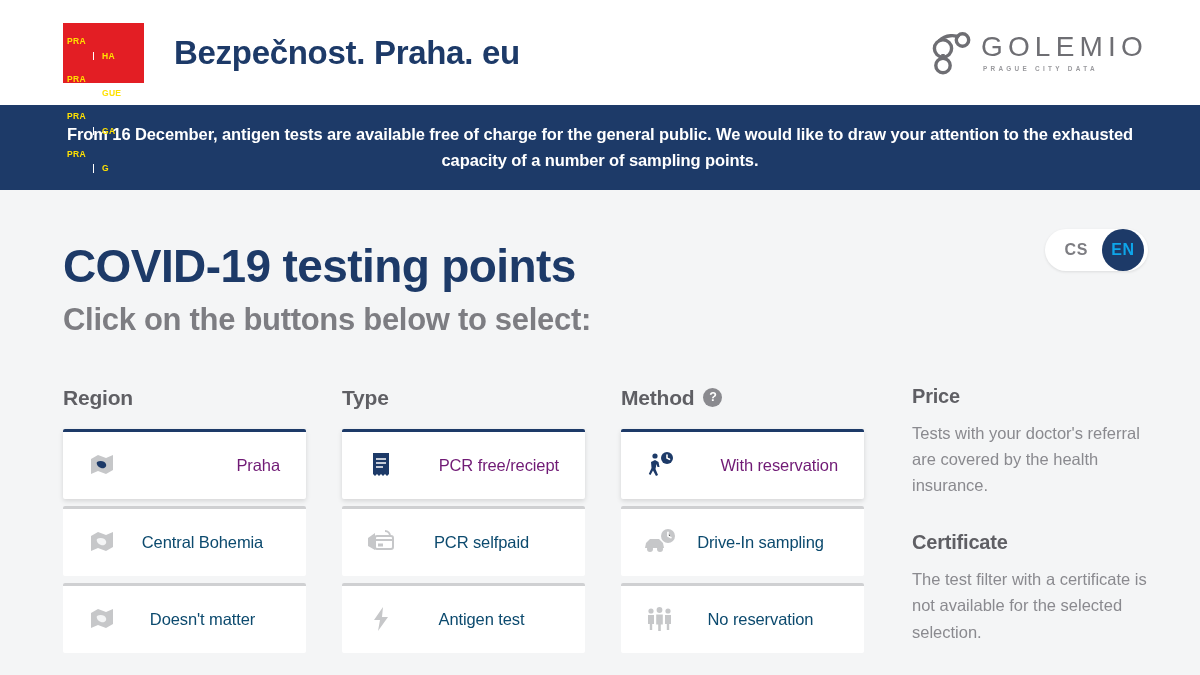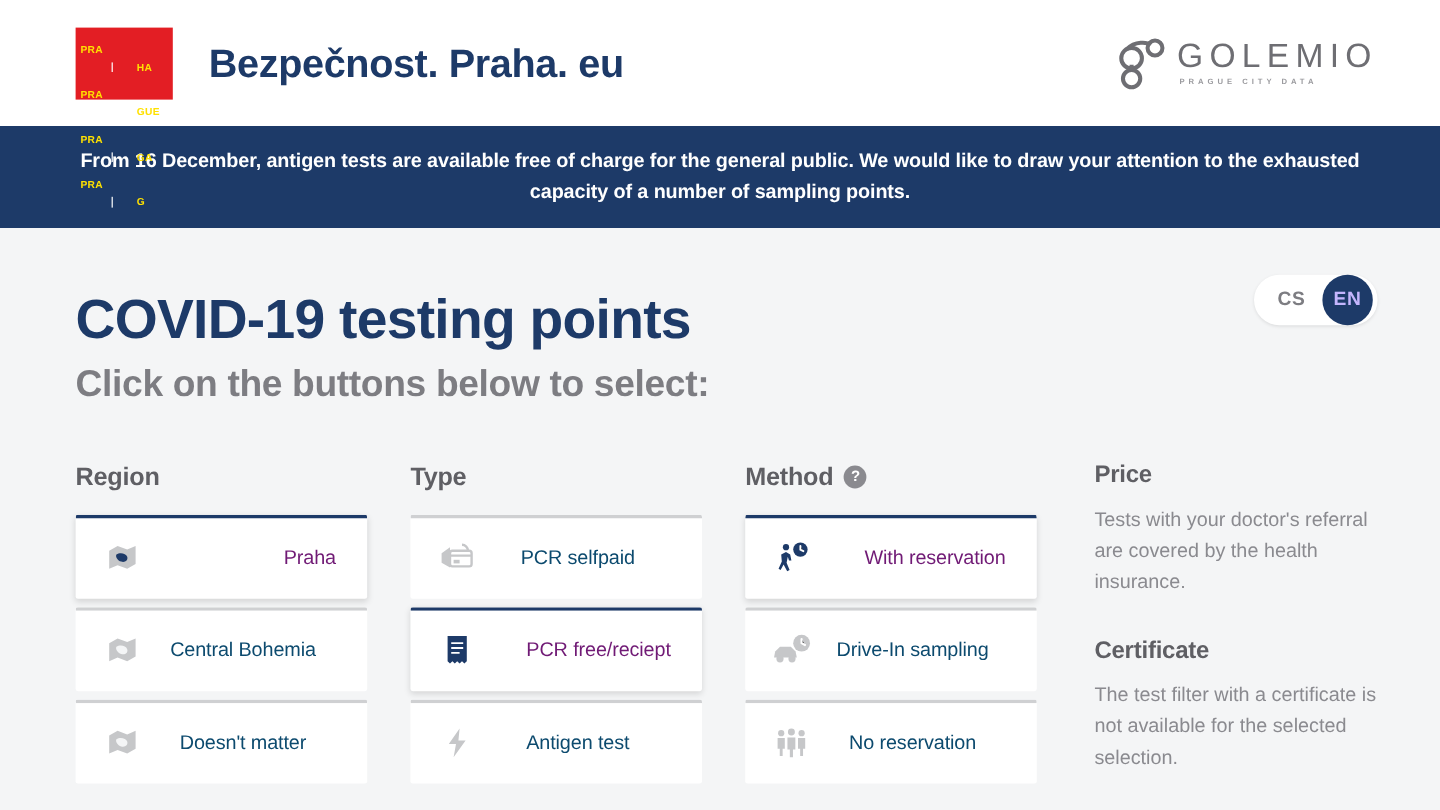--- a/index.html
+++ b/index.html
@@ -34,21 +34,21 @@
     color: #ffe100;
     font-family: "Liberation Sans", sans-serif;
     font-weight: bold;
     font-size: 8.5px;
     letter-spacing: 0.3px;
     line-height: 1;
     padding-left: 4px;
   }
   .praha-logo span.col2 {
     border-left: 1.5px solid #ffffff;
-    padding-left: 20px;
+    padding-left: 8px;
     margin-top: 29px;
   }
 
   .site-title {
     color: #1d3a68;
     font-size: 33px;
     font-weight: bold;
     letter-spacing: -0.3px;
     white-space: nowrap;
   }
@@ -121,21 +121,21 @@
   }
   .lang-opt {
     font-size: 16px;
     font-weight: bold;
     color: #7d7d82;
     letter-spacing: 0.6px;
     padding: 0 14px 0 20px;
   }
   .lang-opt.active {
     background: #1d3a68;
-    color: #c4b5fd;
+    color: #0ea5e9;
     width: 42px; height: 42px;
     border-radius: 50%;
     display: flex; align-items: center; justify-content: center;
     padding: 0;
   }
 
   
   .columns {
     display: flex;
     gap: 36px;
@@ -298,45 +298,45 @@
         </span>
         <span class="opt-label">Doesn't matter</span>
       </div>
     </div>
 
     <div class="col">
       <div class="col-head">
         <span>Type</span>
       </div>
 
+      <div class="opt selected">
+        <span class="opt-icon">
+          <svg width="20" height="26" viewBox="0 0 20 26">
+            <path d="M2 1 h16 v21 l-2 2 -2 -2 -2 2 -2 -2 -2 2 -2 -2 -2 2 -2 -2 Z" fill="#1d3a68"></path>
+            <g stroke="#ffffff" stroke-width="1.5">
+              <path d="M5 7 h10"></path>
+                <path d="M5 11 h10"></path>
+                <path d="M5 15 h7"></path>
+            </g>
+          </svg>
+        </span>
+        <span class="opt-label">PCR free/reciept</span>
+      </div>
+
       <div class="opt">
         <span class="opt-icon">
           <svg width="30" height="26" viewBox="0 0 30 26">
             <path d="M2 9 L9 4 L9 21 L2 17 Z" fill="#c6c7c9"></path>
             <rect x="9" y="7" width="18" height="13" rx="2" fill="none" stroke="#c6c7c9" stroke-width="2"></rect>
             <path d="M9 11 h18" stroke="#c6c7c9" stroke-width="2"></path>
             <rect x="12" y="14.5" width="5" height="3" fill="#c6c7c9"></rect>
             <path d="M19 2 a5 5 0 0 1 5 5" fill="none" stroke="#c6c7c9" stroke-width="2"></path>
           </svg>
         </span>
         <span class="opt-label">PCR selfpaid</span>
-      </div>
-
-      <div class="opt selected">
-        <span class="opt-icon">
-          <svg width="20" height="26" viewBox="0 0 20 26">
-            <path d="M2 1 h16 v21 l-2 2 -2 -2 -2 2 -2 -2 -2 2 -2 -2 -2 2 -2 -2 Z" fill="#1d3a68"></path>
-            <g stroke="#ffffff" stroke-width="1.5">
-              <path d="M5 7 h10"></path>
-                <path d="M5 11 h10"></path>
-                <path d="M5 15 h7"></path>
-            </g>
-          </svg>
-        </span>
-        <span class="opt-label">PCR free/reciept</span>
       </div>
 
       <div class="opt">
         <span class="opt-icon">
           <svg width="20" height="26" viewBox="0 0 20 26">
             <path d="M12 1 L3 14 L9 14 L7 25 L17 11 L11 11 Z" fill="#c6c7c9"></path>
           </svg>
         </span>
         <span class="opt-label">Antigen test</span>
       </div>

